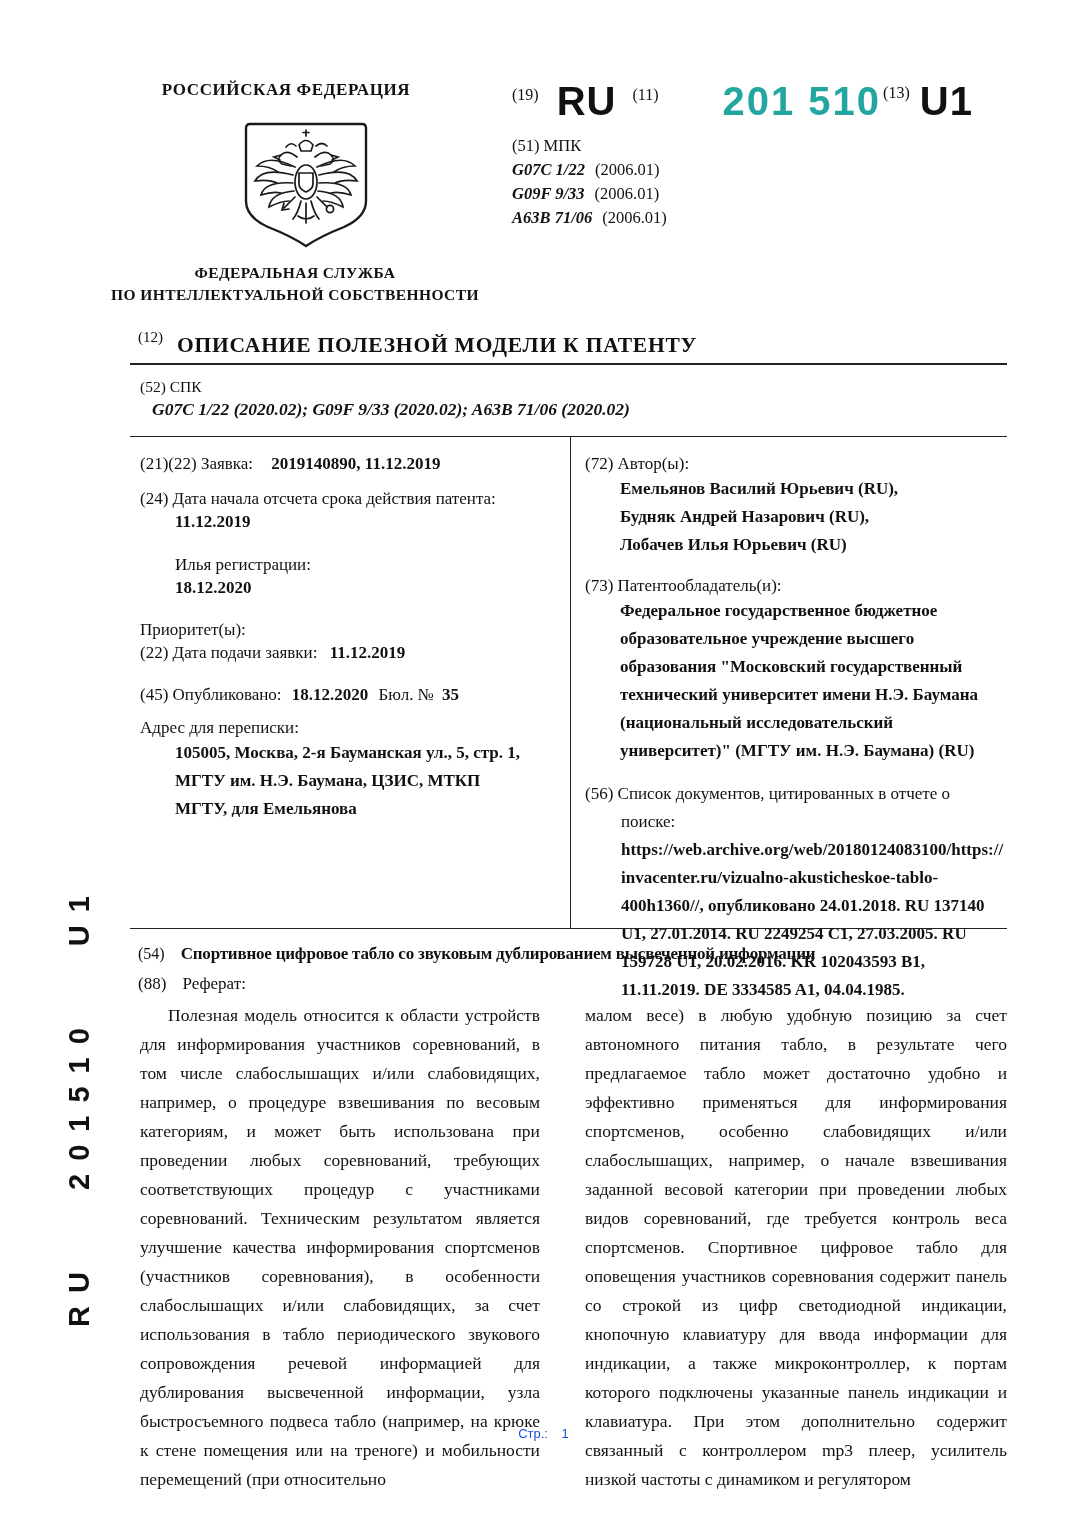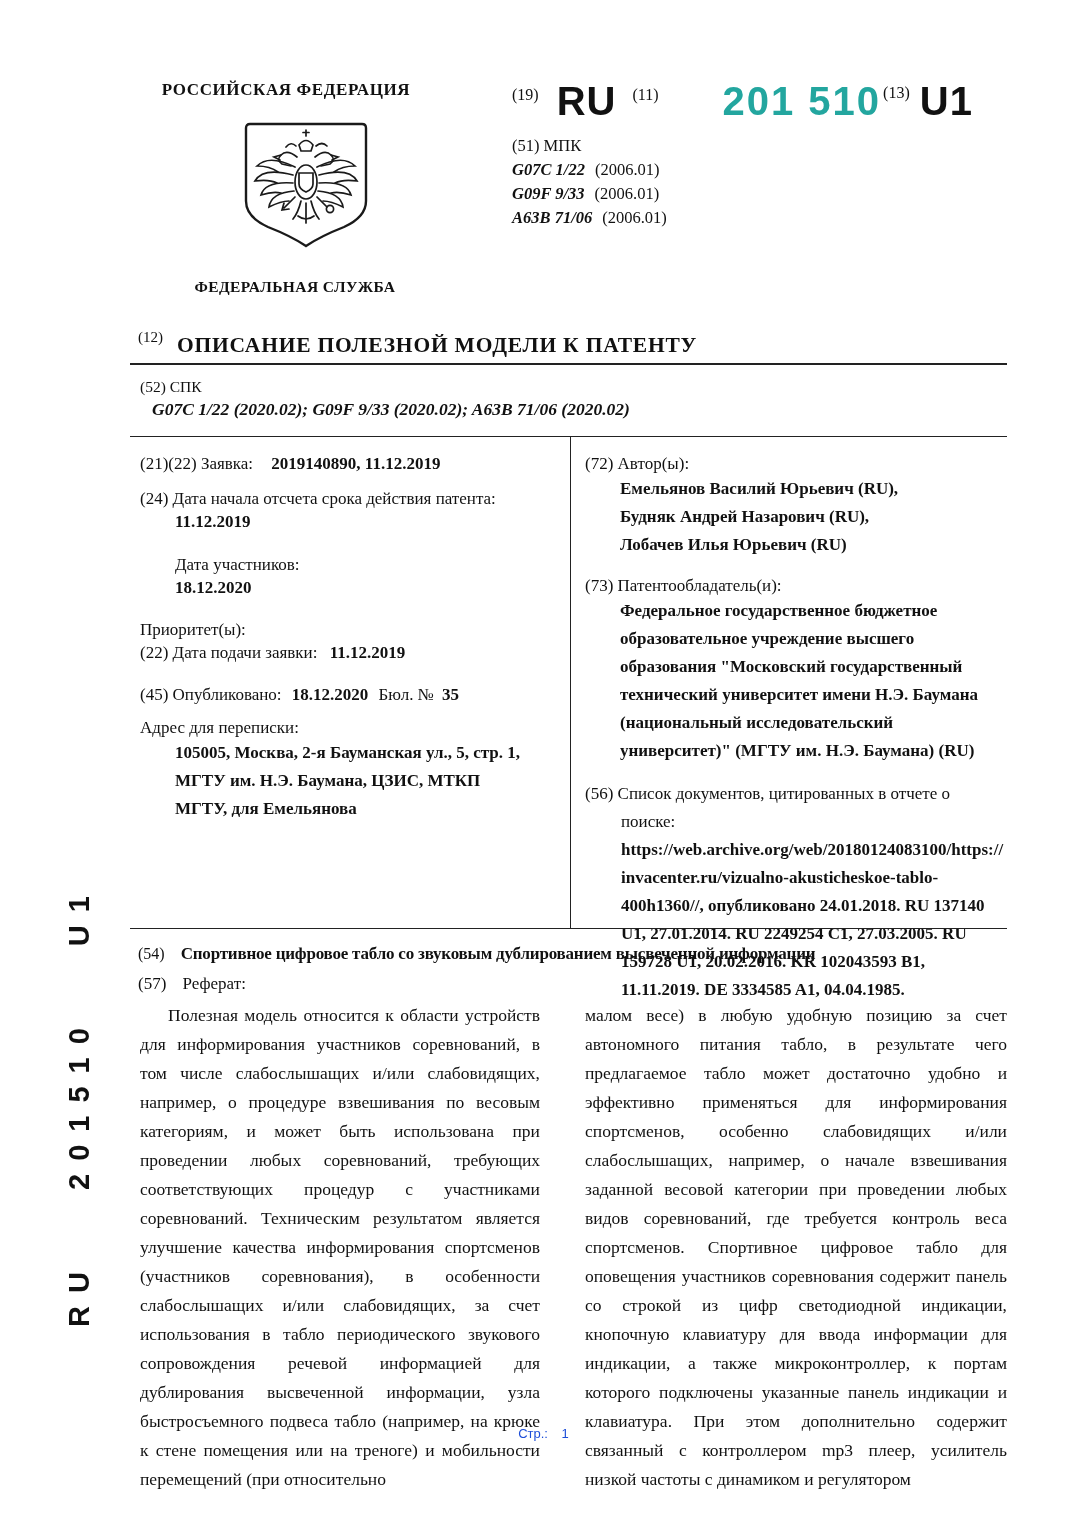--- a/index.html
+++ b/index.html
@@ -7,21 +7,21 @@
     position:relative; width:1009px; height:1536px; background:#ffffff;
     font-family:"Liberation Serif","DejaVu Serif",serif; color:#111;
     overflow:hidden;
   }
   .sans { font-family:"Liberation Sans","DejaVu Sans",sans-serif; }
 
   
   .hdr-country{ position:absolute; left:130px; top:80px; width:312px; text-align:center;
                 font-weight:bold; font-size:17px; letter-spacing:0.6px; }
   .emblem{ position:absolute; left:241px; top:120px; width:130px; height:130px; }
-  .hdr-office{ position:absolute; left:80px; top:276px; width:430px; text-align:center;
+  .hdr-office{ position:absolute; left:80px; top:262px; width:430px; text-align:center;
                font-weight:bold; font-size:15.5px; line-height:22px; letter-spacing:0.4px; }
 
   
   .pubnum-row{ position:absolute; left:512px; top:80px; display:flex; align-items:flex-start; white-space:nowrap; }
   .inid-small{ font-size:16px; padding-top:6px; }
   .code-big{ font-weight:bold; font-size:40px; line-height:42px; letter-spacing:1px; }
   .ru-code{ margin-left:18px; }
   .inid-11{ margin-left:16px; }
   .pub-number{ margin-left:64px; color:#23A69F; letter-spacing:2px; }
   .inid-13{ padding-top:4px; margin-left:2px; }
@@ -111,20 +111,21 @@
       <path d="M54 77 l-11 11 M43 83 l-2 7 7 -1"></path>
       <path d="M76 77 l10 10"></path>
       <circle cx="89" cy="89" r="3.6"></circle>
       <path d="M60 81 q-3 12 -8 18 M65 83 v20 M70 81 q3 12 8 18"></path>
       <path d="M57 96 q8 6 16 0"></path>
     </g>
   </svg>
 
   <div class="hdr-office">
     <div>ФЕДЕРАЛЬНАЯ СЛУЖБА</div>
+    <div>ПО ИНТЕЛЛЕКТУАЛЬНОЙ СОБСТВЕННОСТИ</div>
   </div>
 
   <div class="pubnum-row sans">
     <span class="inid-small serif" style="font-family:'Liberation Serif',serif;">(19)</span>
     <span class="code-big ru-code">RU</span>
     <span class="inid-small inid-11" style="font-family:'Liberation Serif',serif;">(11)</span>
     <span class="code-big pub-number">201 510</span>
     <span class="inid-small inid-13" style="font-family:'Liberation Serif',serif;">(13)</span>
     <span class="code-big kind-code">U1</span>
   </div>
@@ -158,21 +159,21 @@
   <div class="bib-left">
     <div class="mb12">
       <span>(21)(22) Заявка:</span>
       <b style="margin-left:14px;">2019140890,  11.12.2019</b>
     </div>
     <div class="mb20">
       <div>(24) Дата начала отсчета срока действия патента:</div>
       <div class="ind"><b>11.12.2019</b></div>
     </div>
     <div class="mb19 ind">
-      <div>Дата участников:</div>
+      <div>Илья регистрации:</div>
       <b>18.12.2020</b>
     </div>
     <div>Приоритет(ы):</div>
     <div class="mb19">
       <span>(22) Дата подачи заявки:</span>
       <b style="margin-left:8px;">11.12.2019</b>
     </div>
     <div class="mb10">
       <span>(45) Опубликовано:</span>
       <b style="margin-left:6px;">18.12.2020</b>
@@ -209,21 +210,21 @@
   </div>
 
   <div class="rule rule-3"></div>
 
   <div class="s54">
     <span>(54)</span>
     <span class="t">Спортивное цифровое табло со звуковым дублированием высвеченной информации</span>
   </div>
 
   <div class="s57">
-    <span>(57)</span>
+    <span>(88)</span>
     <span class="t">Реферат:</span>
   </div>
 
   <div class="abstract">
     <p class="abs-col abs-col-1" style="margin:0;">Полезная модель относится к области устройств для информирования участников соревнований, в том числе слабослышащих и/или слабовидящих, например, о процедуре взвешивания по весовым категориям, и может быть использована при проведении любых соревнований, требующих соответствующих процедур с участниками соревнований. Техническим результатом является улучшение качества информирования спортсменов (участников соревнования), в особенности слабослышащих и/или слабовидящих, за счет использования в табло периодического звукового сопровождения речевой информацией для дублирования высвеченной информации, узла быстросъемного подвеса табло (например, на крюке к стене помещения или на треноге) и мобильности перемещений (при относительно</p>
     <p class="abs-col abs-col-2" style="margin:0;">малом весе) в любую удобную позицию за счет автономного питания табло, в результате чего предлагаемое табло может достаточно удобно и эффективно применяться для информирования спортсменов, особенно слабовидящих и/или слабослышащих, например, о начале взвешивания заданной весовой категории при проведении любых видов соревнований, где требуется контроль веса спортсменов. Спортивное цифровое табло для оповещения участников соревнования содержит панель со строкой из цифр светодиодной индикации, кнопочную клавиатуру для ввода информации для индикации, а также микроконтроллер, к портам которого подключены указанные панель индикации и клавиатура. При этом дополнительно содержит связанный с контроллером mp3 плеер, усилитель низкой частоты с динамиком и регулятором</p>
   </div>
 
   <div class="side-text side-left">RU 201510 U1</div>
   <div class="side-text side-right">RU 201510 U1</div>

